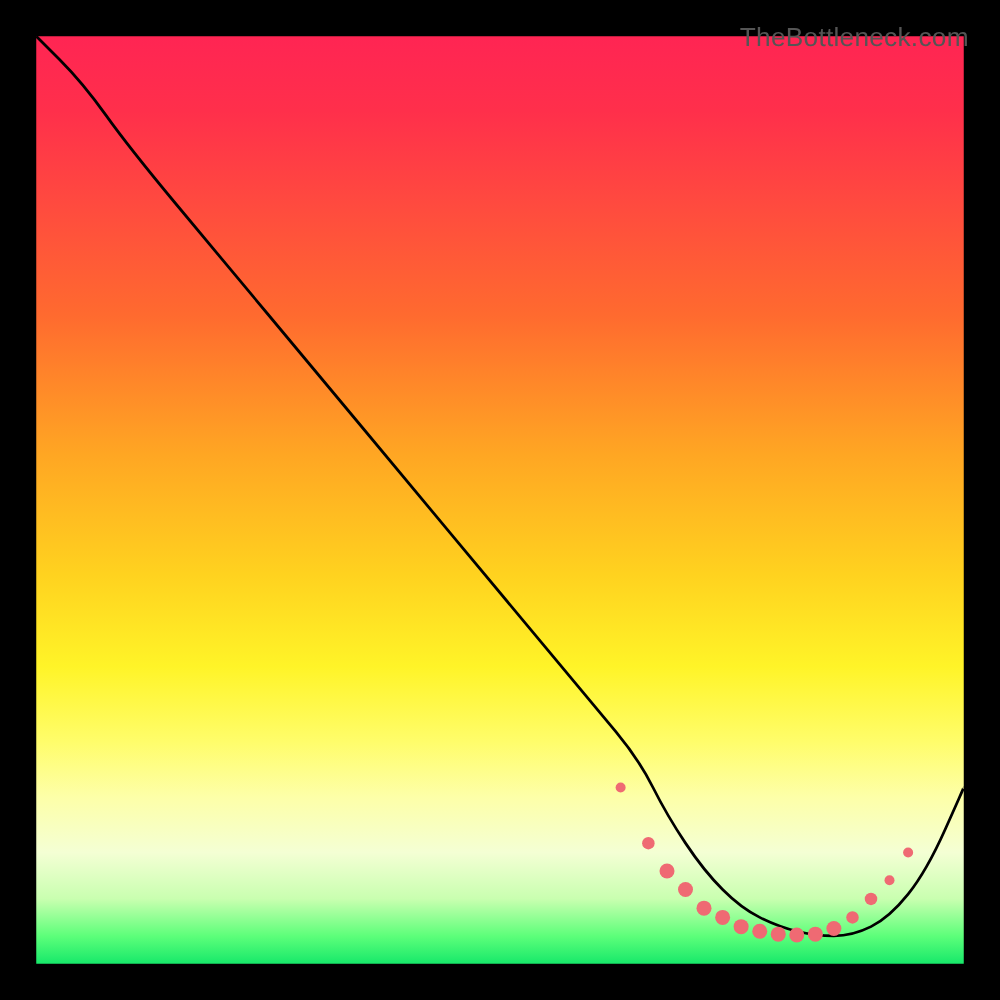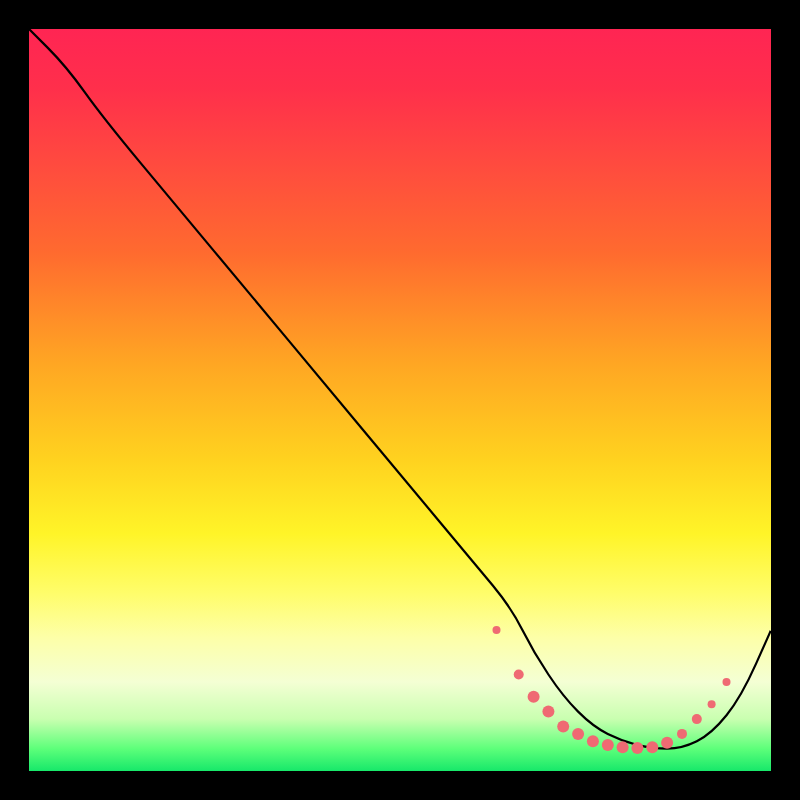--- a/index.html
+++ b/index.html
@@ -82,13 +82,14 @@
           <circle cx="608.4" cy="719.0" r="6.0" fill="#ef6a73"></circle>
           <circle cx="623.3" cy="718.3" r="6.0" fill="#ef6a73"></circle>
           <circle cx="638.1" cy="713.8" r="6.0" fill="#ef6a73"></circle>
           <circle cx="653.0" cy="704.9" r="5.0" fill="#ef6a73"></circle>
           <circle cx="667.8" cy="690.1" r="5.0" fill="#ef6a73"></circle>
           <circle cx="682.6" cy="675.2" r="4.0" fill="#ef6a73"></circle>
           <circle cx="697.5" cy="653.0" r="4.0" fill="#ef6a73"></circle>
         </g>
     </svg>
   </div>
+  <div class="watermark">TheBottleneck.com</div>
 </div>
 
 </body></html>

